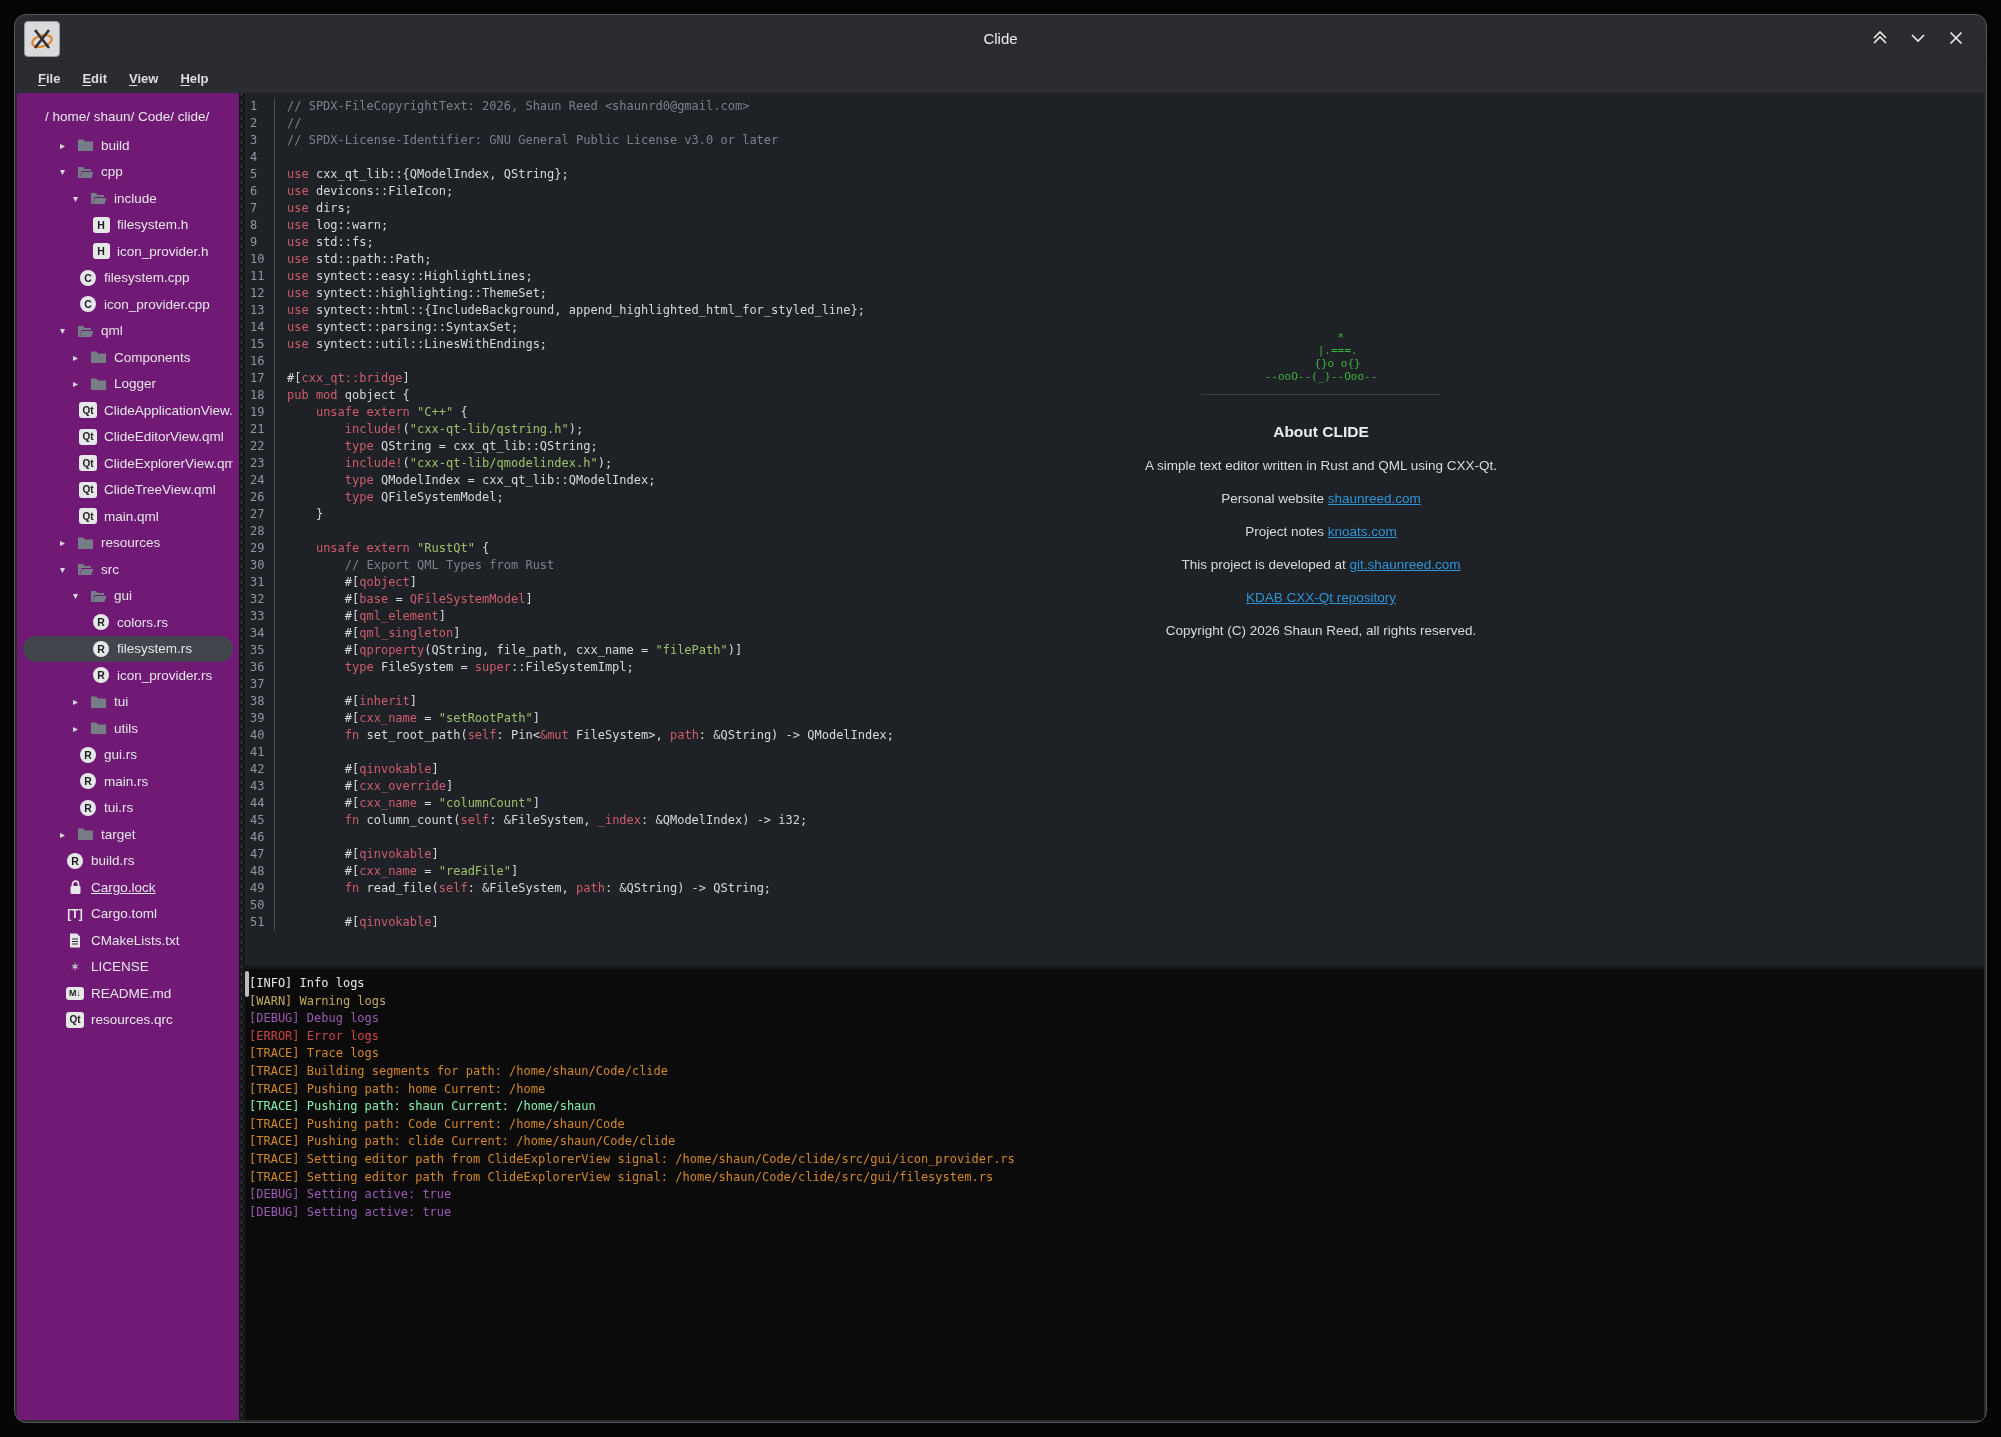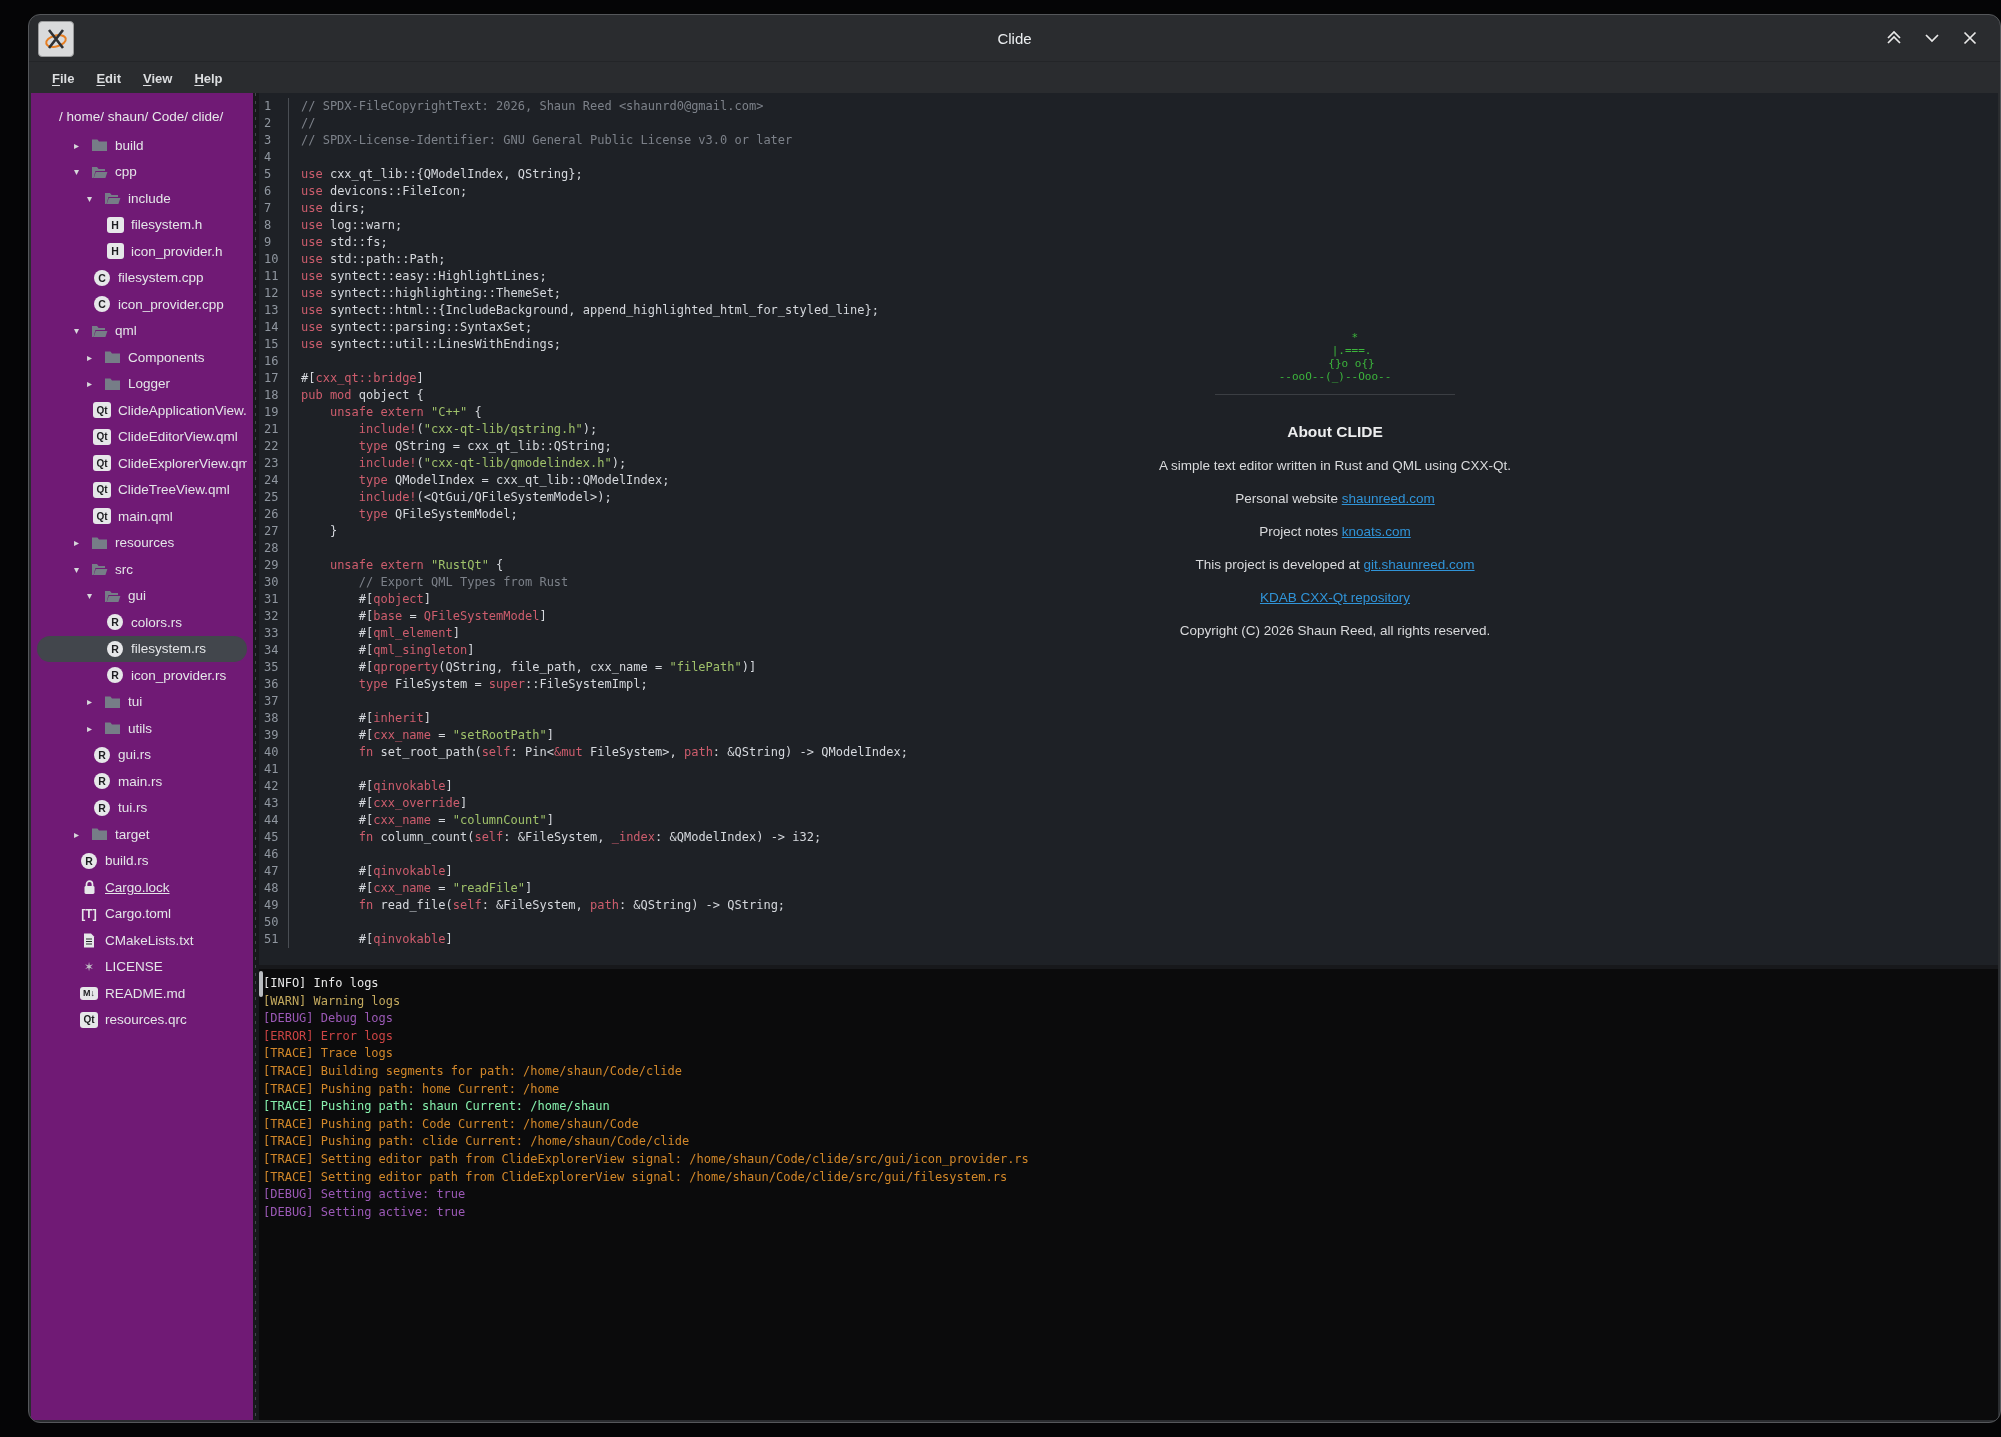--- a/index.html
+++ b/index.html
@@ -1,17 +1,17 @@
 <!DOCTYPE html>
 <html><head>
 <meta charset="utf-8">
 <style>
   html,body{margin:0;padding:0;background:#050506;width:2001px;height:1437px;overflow:hidden;
     font-family:"Liberation Sans",sans-serif;}
-  .window{position:absolute;left:28px;top:14px;width:1973px;height:1409px;background:#2a2c2f;
+  .window{position:absolute;left:14px;top:14px;width:1973px;height:1409px;background:#2a2c2f;
     border:1px solid #55575a;border-radius:12px;overflow:hidden;box-sizing:border-box;}
   
   .titlebar{position:relative;height:46px;}
   .app-icon{position:absolute;left:9px;top:6px;width:34px;height:34px;background:#d9dadb;
     border:1px solid #9a9b9c;border-radius:4px;display:flex;align-items:center;justify-content:center;}
   .win-title{position:absolute;left:0;right:0;top:0;height:46px;display:flex;align-items:center;
     justify-content:center;color:#eceff1;font-size:15px;}
   .win-controls{position:absolute;right:18px;top:0;height:46px;display:flex;align-items:center;gap:14px;}
   .win-btn{width:24px;height:24px;display:flex;align-items:center;justify-content:center;cursor:default;}
   
@@ -455,24 +455,20 @@
           </div>
           <div class="line">
             <span class="ln">23</span>
             <span class="codecell"><span class="tk-p">        </span><span class="tk-k">include!</span><span class="tk-p">(</span><span class="tk-s">"cxx-qt-lib/qmodelindex.h"</span><span class="tk-p">);</span></span>
           </div>
           <div class="line">
             <span class="ln">24</span>
             <span class="codecell"><span class="tk-p">        </span><span class="tk-k">type </span><span class="tk-p">QModelIndex = cxx_qt_lib::QModelIndex;</span></span>
           </div>
           <div class="line">
-            <span class="ln">25</span>
-            <span class="codecell"><span class="tk-p">        </span><span class="tk-k">include!</span><span class="tk-p">(&lt;QtGui/QFileSystemModel&gt;);</span></span>
-          </div>
-          <div class="line">
             <span class="ln">26</span>
             <span class="codecell"><span class="tk-p">        </span><span class="tk-k">type </span><span class="tk-p">QFileSystemModel;</span></span>
           </div>
           <div class="line">
             <span class="ln">27</span>
             <span class="codecell"><span class="tk-p">    }</span></span>
           </div>
           <div class="line">
             <span class="ln">28</span>
             <span class="codecell"></span>

